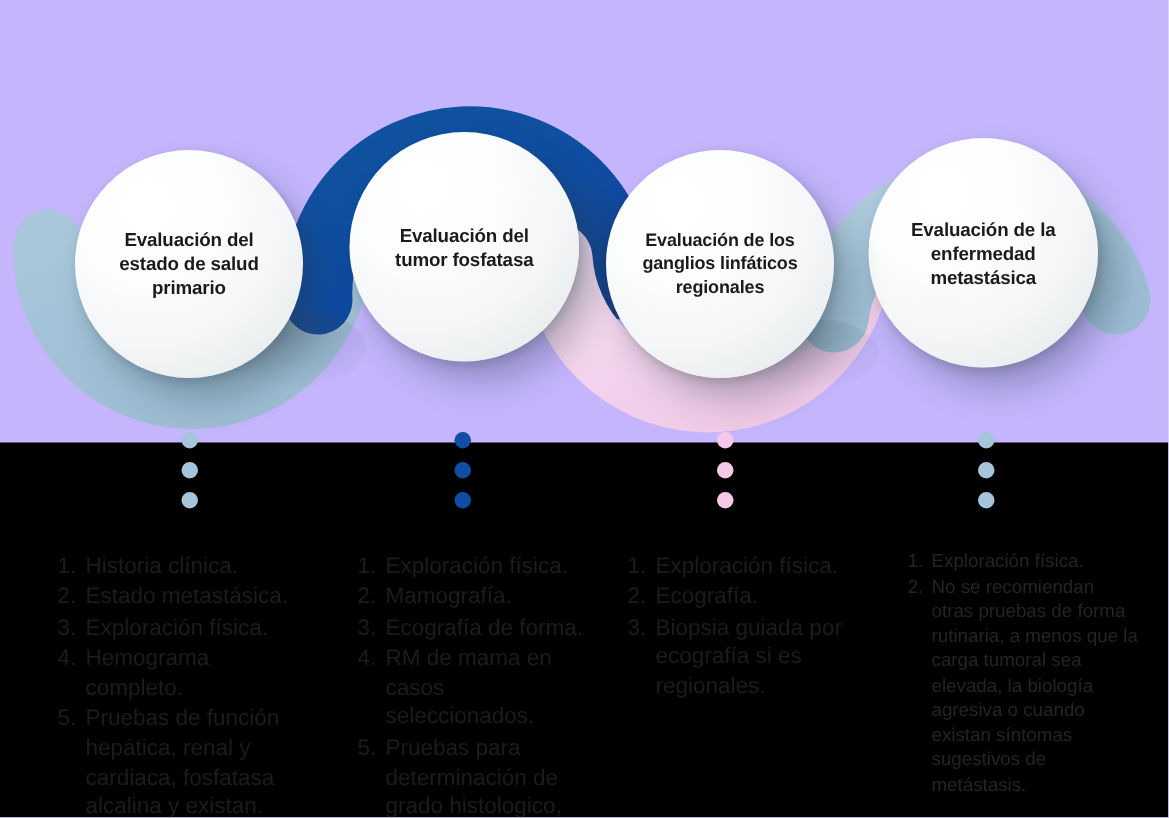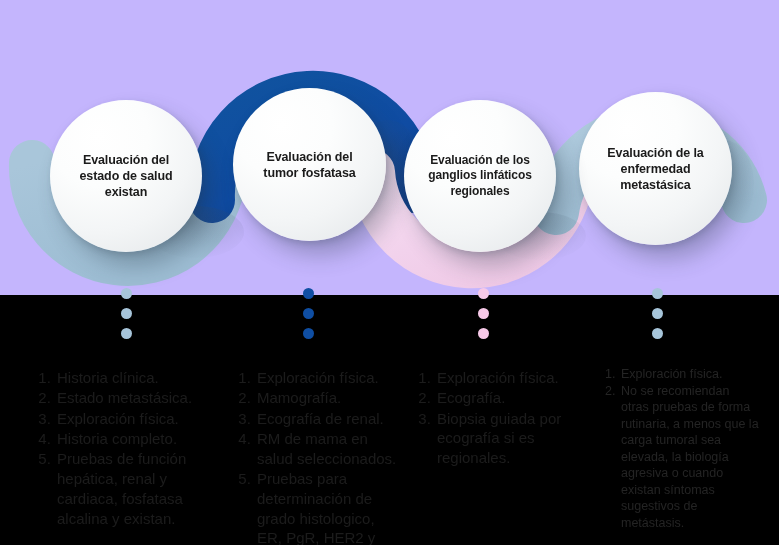--- a/index.html
+++ b/index.html
@@ -128,21 +128,21 @@
     <ellipse cx="196" cy="232" rx="48" ry="26" fill="url(#shadeUnder)" opacity="0.55"></ellipse>
     <ellipse cx="540" cy="236" rx="46" ry="24" fill="url(#shadeUnder)" opacity="0.40"></ellipse>
     <ellipse cx="388" cy="168" rx="34" ry="48" fill="url(#shadeUnder)" opacity="0.25"></ellipse>
     <ellipse cx="724" cy="184" rx="30" ry="44" fill="url(#shadeUnder)" opacity="0.22"></ellipse>
   </svg>
 
   <div class="node-circle" style="left:50px;top:100px;width:152px;height:152px;">
     <div class="node-label" style="font-size:12.5px;">
       <span>Evaluación del</span><br>
       <span>estado de salud</span><br>
-      <span>existan</span>
+      <span>primario</span>
     </div>
   </div>
 
   <div class="node-circle" style="left:233px;top:88px;width:153px;height:153px;">
     <div class="node-label" style="font-size:12.5px;">
       <span>Evaluación del</span><br>
       <span>tumor fosfatasa</span>
     </div>
   </div>
 
@@ -184,31 +184,31 @@
     <span class="dot" style="background: rgb(167, 197, 218);"></span>
     <span class="dot" style="background: rgb(167, 197, 218);"></span>
     <span class="dot" style="background: rgb(167, 197, 218);"></span>
   </div>
 
   <div class="list-col col-1" style="left:38px;top:368px;width:165px;">
     <ol>
       <li>Historia clínica.</li>
       <li>Estado metastásica.</li>
       <li>Exploración física.</li>
-      <li>Historia completo.</li>
+      <li>Hemograma completo.</li>
       <li>Pruebas de función hepática, renal y cardiaca, fosfatasa alcalina y existan.</li>
     </ol>
   </div>
 
   <div class="list-col col-2" style="left:238px;top:368px;width:160px;">
     <ol>
       <li>Exploración física.</li>
       <li>Mamografía.</li>
-      <li>Ecografía de renal.</li>
-      <li>RM de mama en salud seleccionados.</li>
+      <li>Ecografía de forma.</li>
+      <li>RM de mama en casos seleccionados.</li>
       <li>Pruebas para determinación de grado histologico, ER, PgR, HER2 y KI67.</li>
     </ol>
   </div>
 
   <div class="list-col col-3" style="left:418px;top:368px;width:160px;">
     <ol>
       <li>Exploración física.</li>
       <li>Ecografía.</li>
       <li>Biopsia guiada por ecografía si es regionales.</li>
     </ol>

